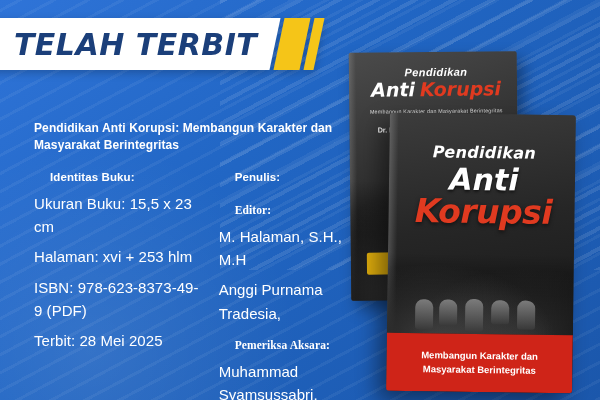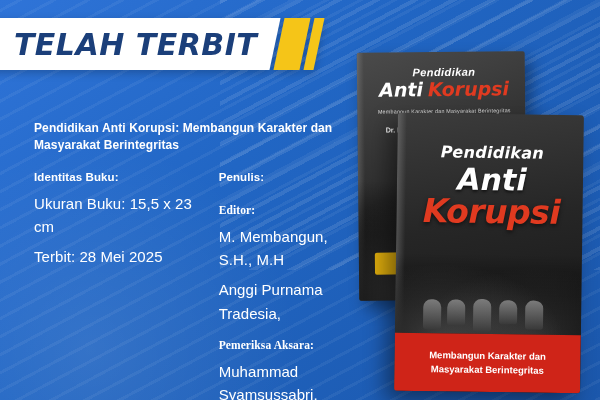--- a/index.html
+++ b/index.html
@@ -119,37 +119,37 @@
   }
   .col {
     display: flex;
     flex-direction: column;
   }
   .col.left { width: 172px; }
   .col.right { width: 150px; }
   .sec-head {
     font-size: 11.5px;
     font-weight: bold;
-    margin: 0 0 9px 0;
+    margin: 0 0 9px 16px;
     letter-spacing: 0.1px;
   }
   .sec-head.spaced { margin-top: 12px; font-family: Liberation Serif, serif; }
   .line {
     font-size: 15px;
     line-height: 1.55;
     margin: 0 0 7px 0;
     font-weight: normal;
     letter-spacing: 0.05px;
   }
   .line.tight { margin-bottom: 2px; }
 
   
   .books {
     position: absolute;
-    right: 0;
+    right: 8px;
     top: 52px;
     width: 260px;
     height: 244px;
     text-decoration: underline;
   }
   
   .book-back {
     position: absolute;
     left: 18px;
     top: 0;
@@ -338,28 +338,30 @@
     <div class="banner-yellow small"></div>
   </div>
 
   <div class="content">
     <p class="book-title">Pendidikan Anti Korupsi: Membangun Karakter dan Masyarakat Berintegritas</p>
 
     <div class="cols">
       <div class="col left">
         <p class="sec-head">Identitas Buku:</p>
         <p class="line">Ukuran Buku: 15,5 x 23 cm</p>
+        <p class="line">Halaman: xvi + 253 hlm</p>
+        <p class="line">ISBN: 978-623-8373-49-9 (PDF)</p>
         <p class="line">Terbit: 28 Mei 2025</p>
       </div>
 
       <div class="col right">
         <p class="sec-head">Penulis:</p>
 
         <p class="sec-head spaced">Editor:</p>
-        <p class="line">M. Membangun, S.H., M.H</p>
+        <p class="line">M. Halaman, S.H., M.H</p>
         <p class="line tight">Anggi Purnama Tradesia,</p>
 
         <p class="sec-head spaced">Pemeriksa Aksara:</p>
         <p class="line tight">Muhammad Syamsussabri,</p>
 
       </div>
     </div>
   </div>
 
   <div class="books">

